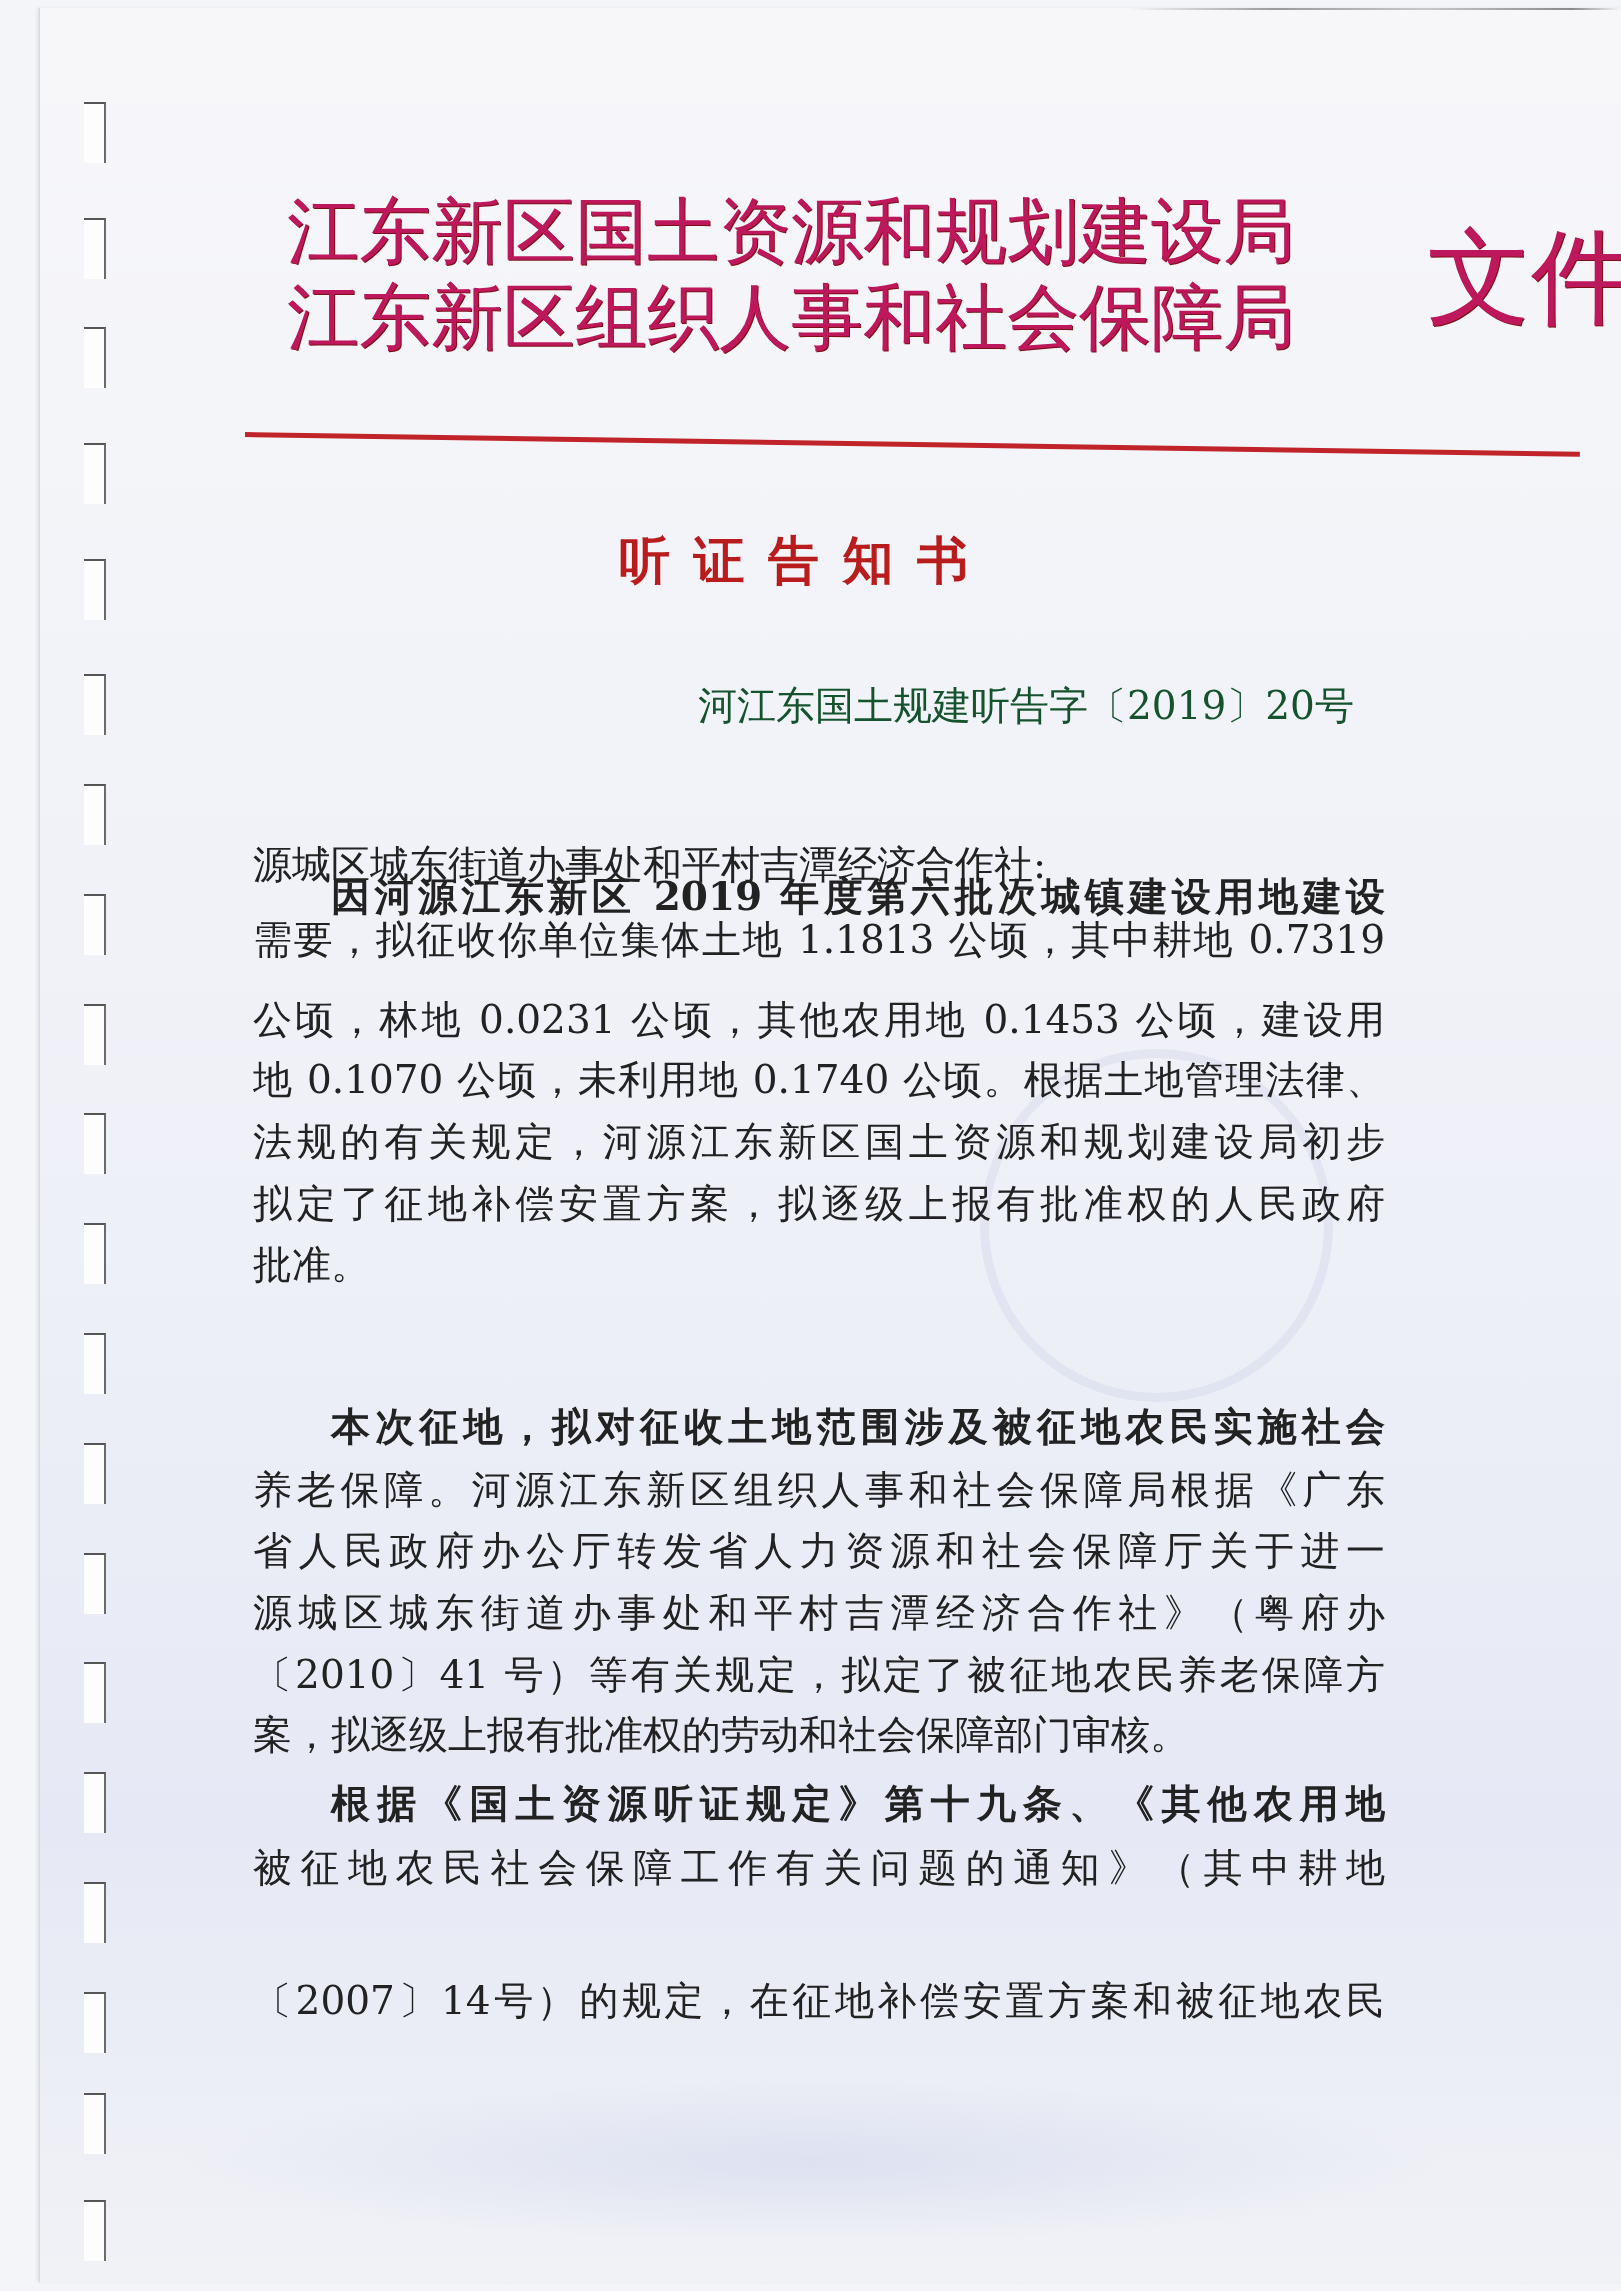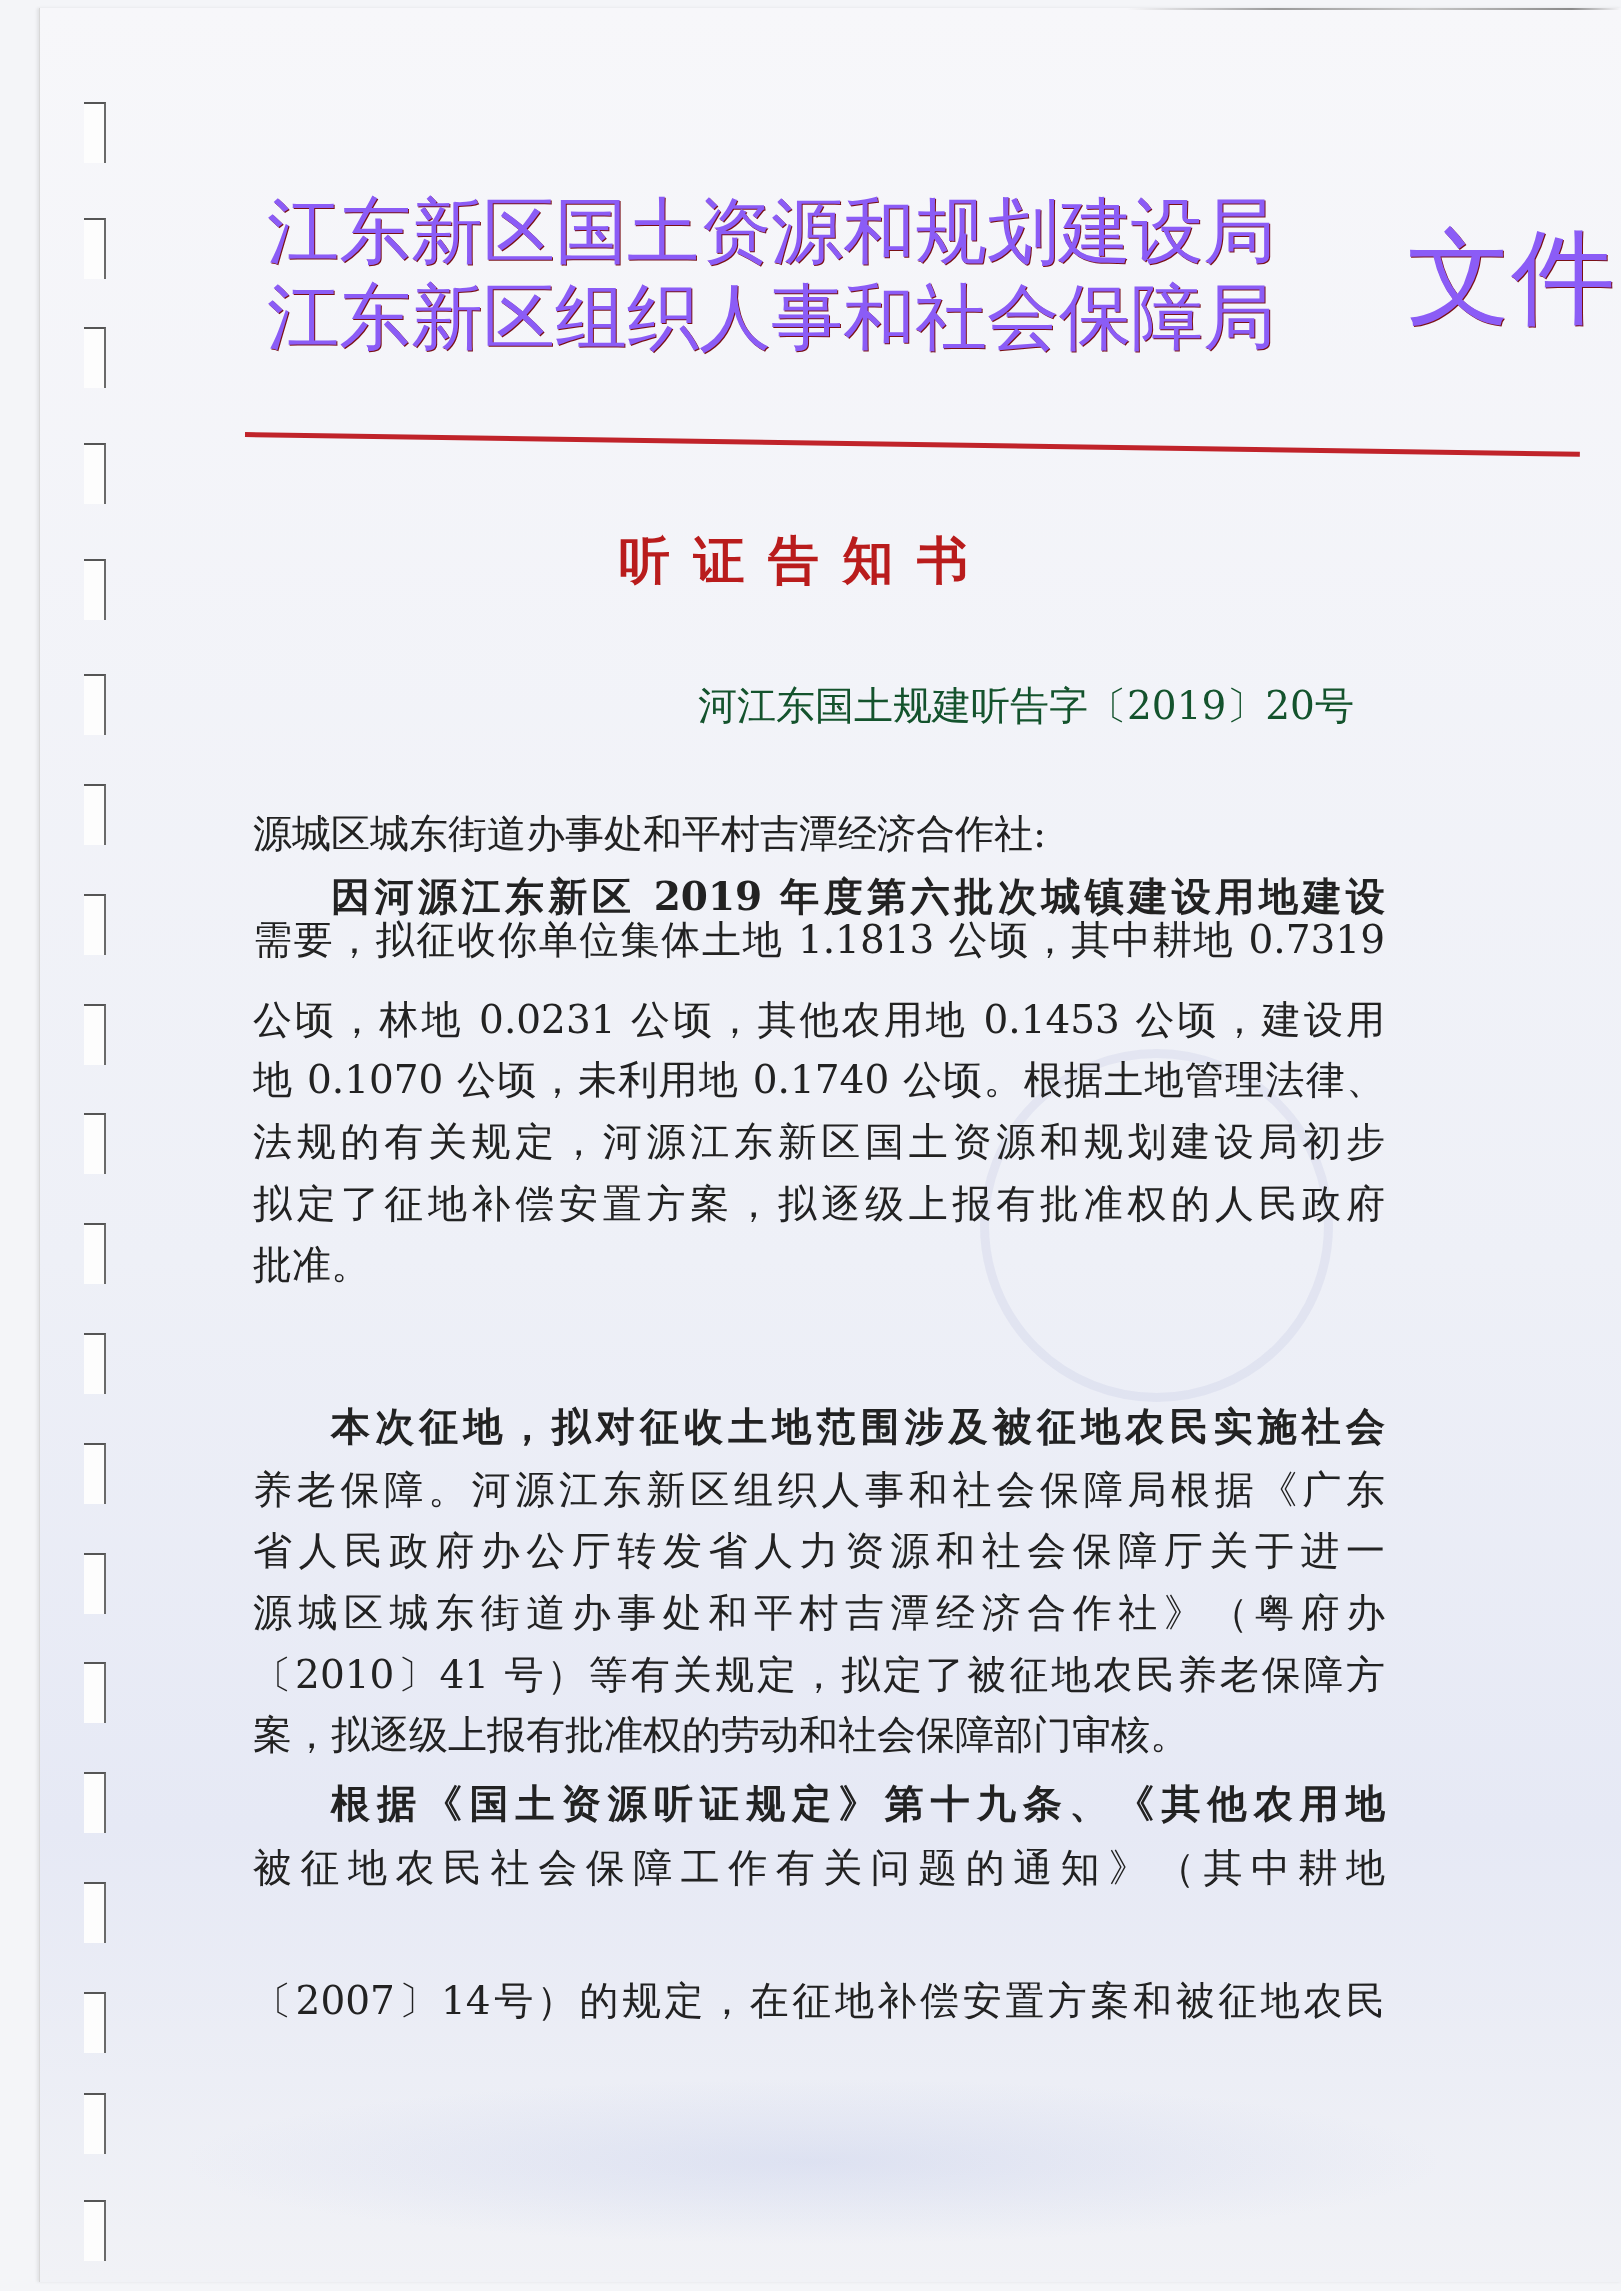--- a/index.html
+++ b/index.html
@@ -16,21 +16,21 @@
   }
   .top-edge {
     position: absolute; left: 1127px; top: 7.8px; width: 494px; height: 2px;
     background: linear-gradient(90deg, transparent, #9a9a9a 30%, #c8c8c8 60%, #8a8a8a 90%, transparent);
   }
   .punch {
     position: absolute; left: 84px; width: 21.6px; height: 61px;
     border-top: 2.9px solid #555; border-right: 2.9px solid #6a6a6a;
     background: #fdfdfd; box-sizing: border-box;
   }
-  .red { color: #8b5cf6; }
+  .red { color: #be185d; margin-left: 20px; }
   .hdr-line {
     position: absolute; left: 267px; font-size: 72px; line-height: 78px;
     letter-spacing: 0px; white-space: nowrap;
     font-family: "DejaVu Serif", "Liberation Serif", serif;
     text-shadow: 1px 1px 0 #7a1015;
   }
   .hdr-file {
     position: absolute; left: 1407px; top: 214px; font-size: 104px; line-height: 127px;
     white-space: nowrap; text-shadow: 1px 1px 0 #7a1015;
   }
@@ -94,21 +94,21 @@
 <div class="smudge"></div>
 
 <div class="hdr-line red" style="top:192px">江东新区国土资源和规划建设局</div>
 <div class="hdr-line red" style="top:278px">江东新区组织人事和社会保障局</div>
 <div class="hdr-file red">文件</div>
 <div class="red-rule"></div>
 
 <div class="doc-title">听证告知书</div>
 <div class="doc-number">河江东国土规建听告字〔2019〕20号</div>
 
-<div class="body-line last" style="top:804px">源城区城东街道办事处和平村吉潭经济合作社:</div>
+<div class="body-line last" style="top:835px">源城区城东街道办事处和平村吉潭经济合作社:</div>
 
 <div class="body-line indent" style="top:867px">因河源江东新区 2019 年度第六批次城镇建设用地建设</div>
 <div class="body-line" style="top:910px">需要，拟征收你单位集体土地 1.1813 公顷，其中耕地 0.7319</div>
 <div class="body-line" style="top:990px">公顷，林地 0.0231 公顷，其他农用地 0.1453 公顷，建设用</div>
 <div class="body-line" style="top:1050px">地 0.1070 公顷，未利用地 0.1740 公顷。根据土地管理法律、</div>
 <div class="body-line" style="top:1112px">法规的有关规定，河源江东新区国土资源和规划建设局初步</div>
 <div class="body-line" style="top:1174px">拟定了征地补偿安置方案，拟逐级上报有批准权的人民政府</div>
 <div class="body-line last" style="top:1235px">批准。</div>
 
 <div class="body-line indent" style="top:1397px">本次征地，拟对征收土地范围涉及被征地农民实施社会</div>

